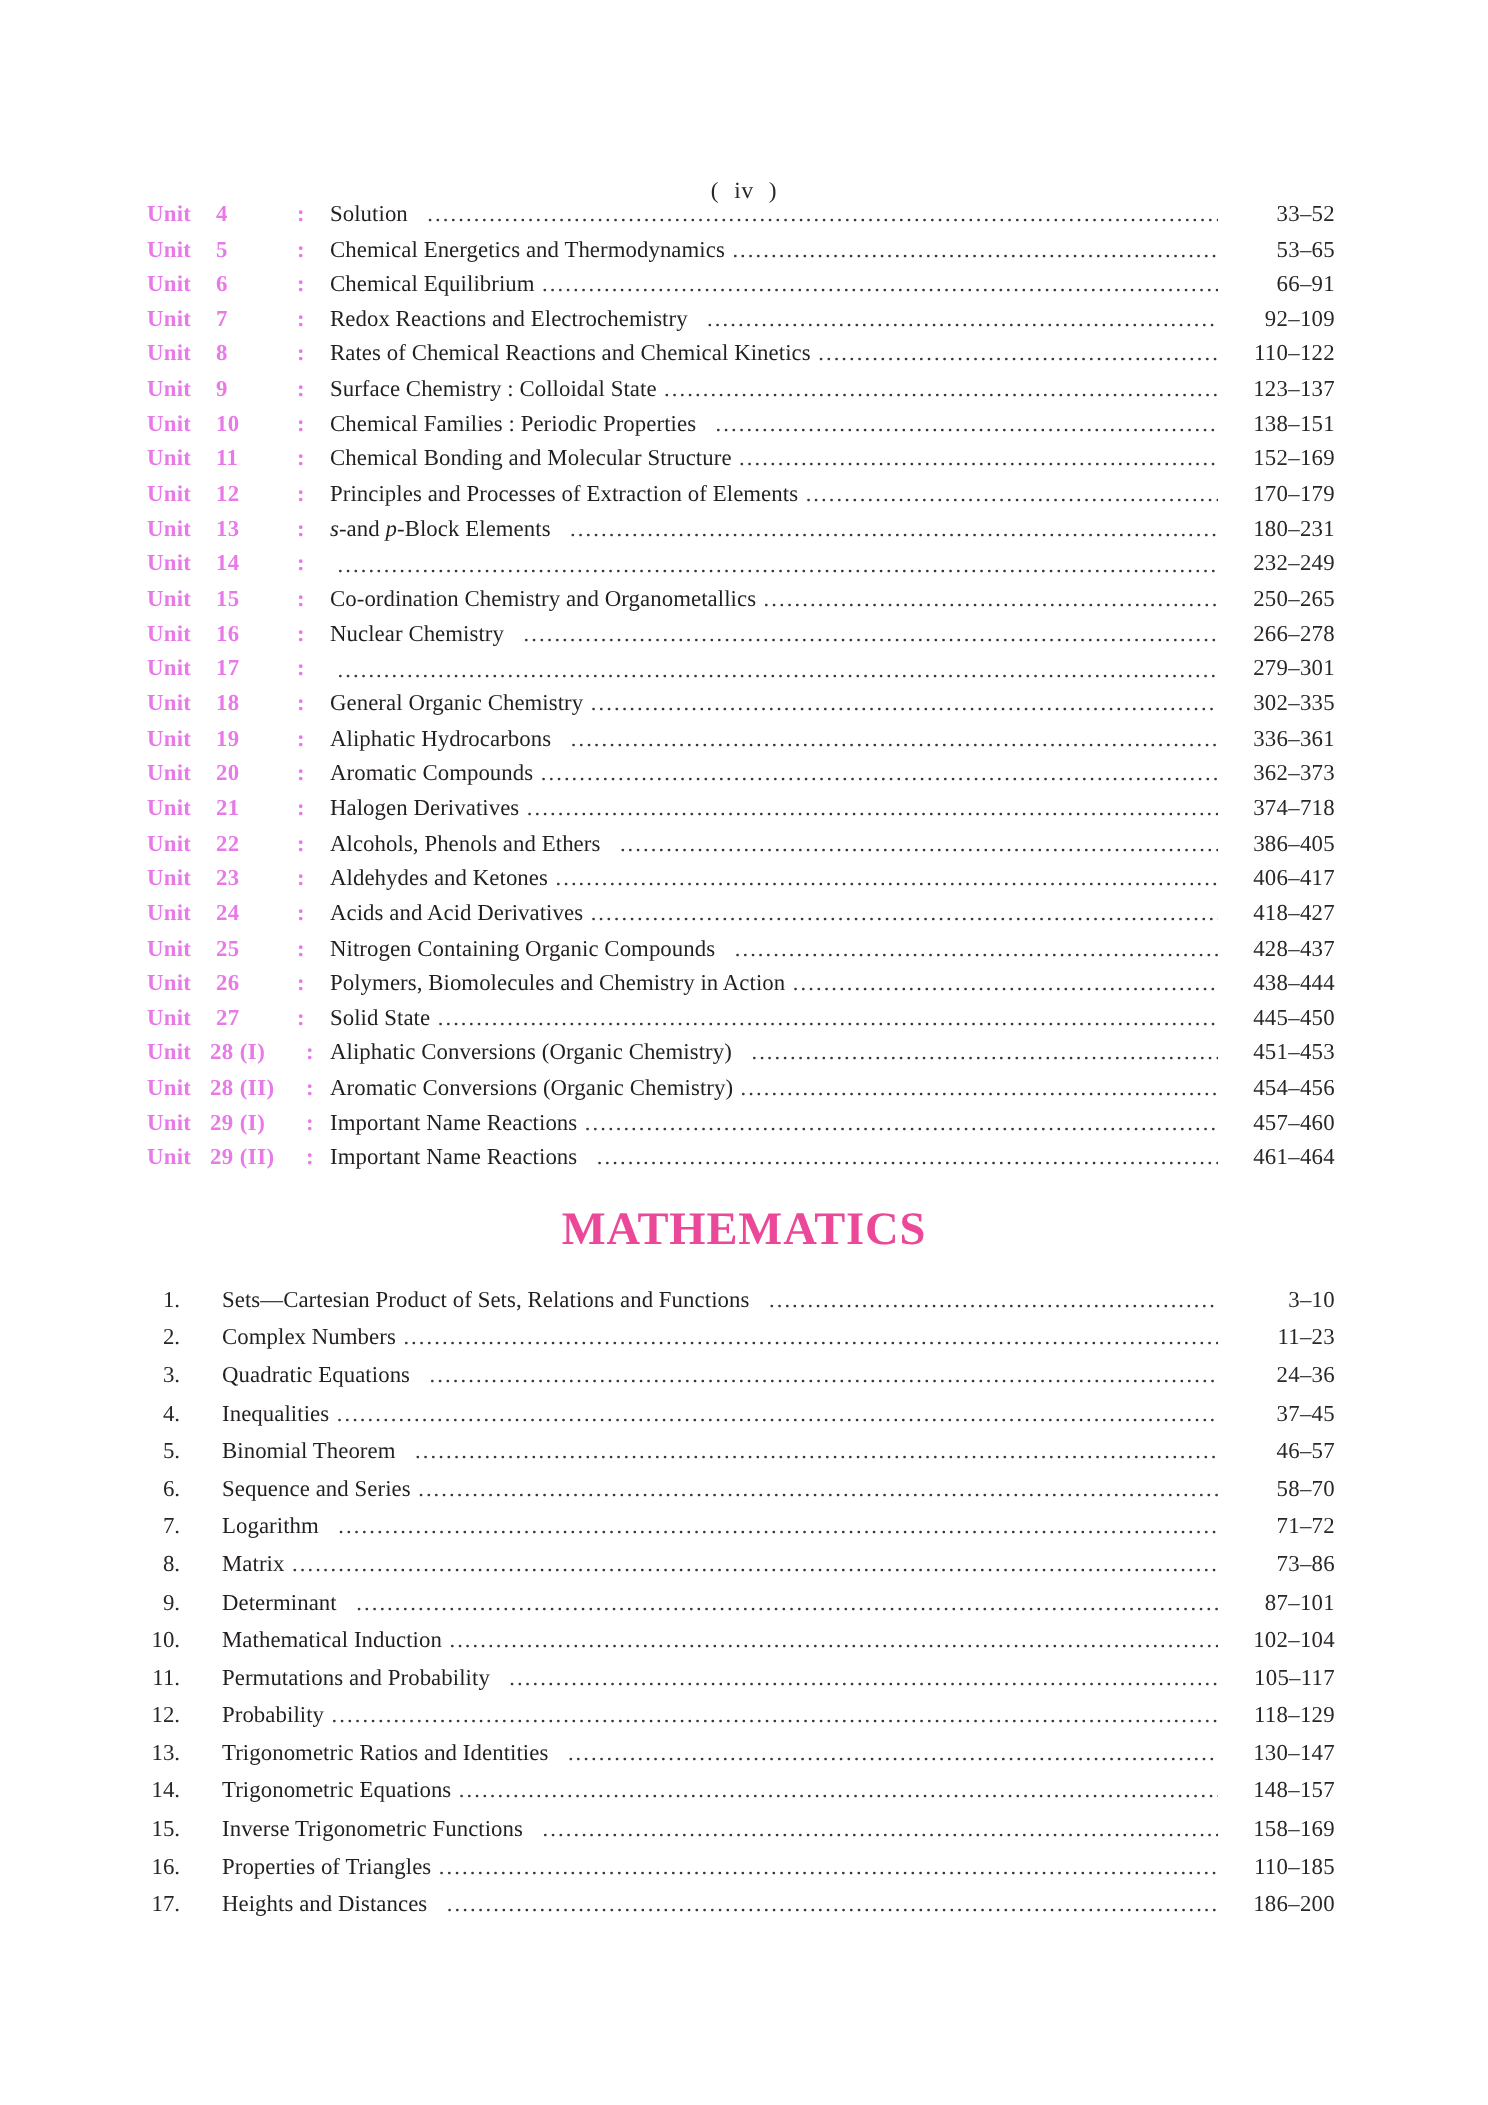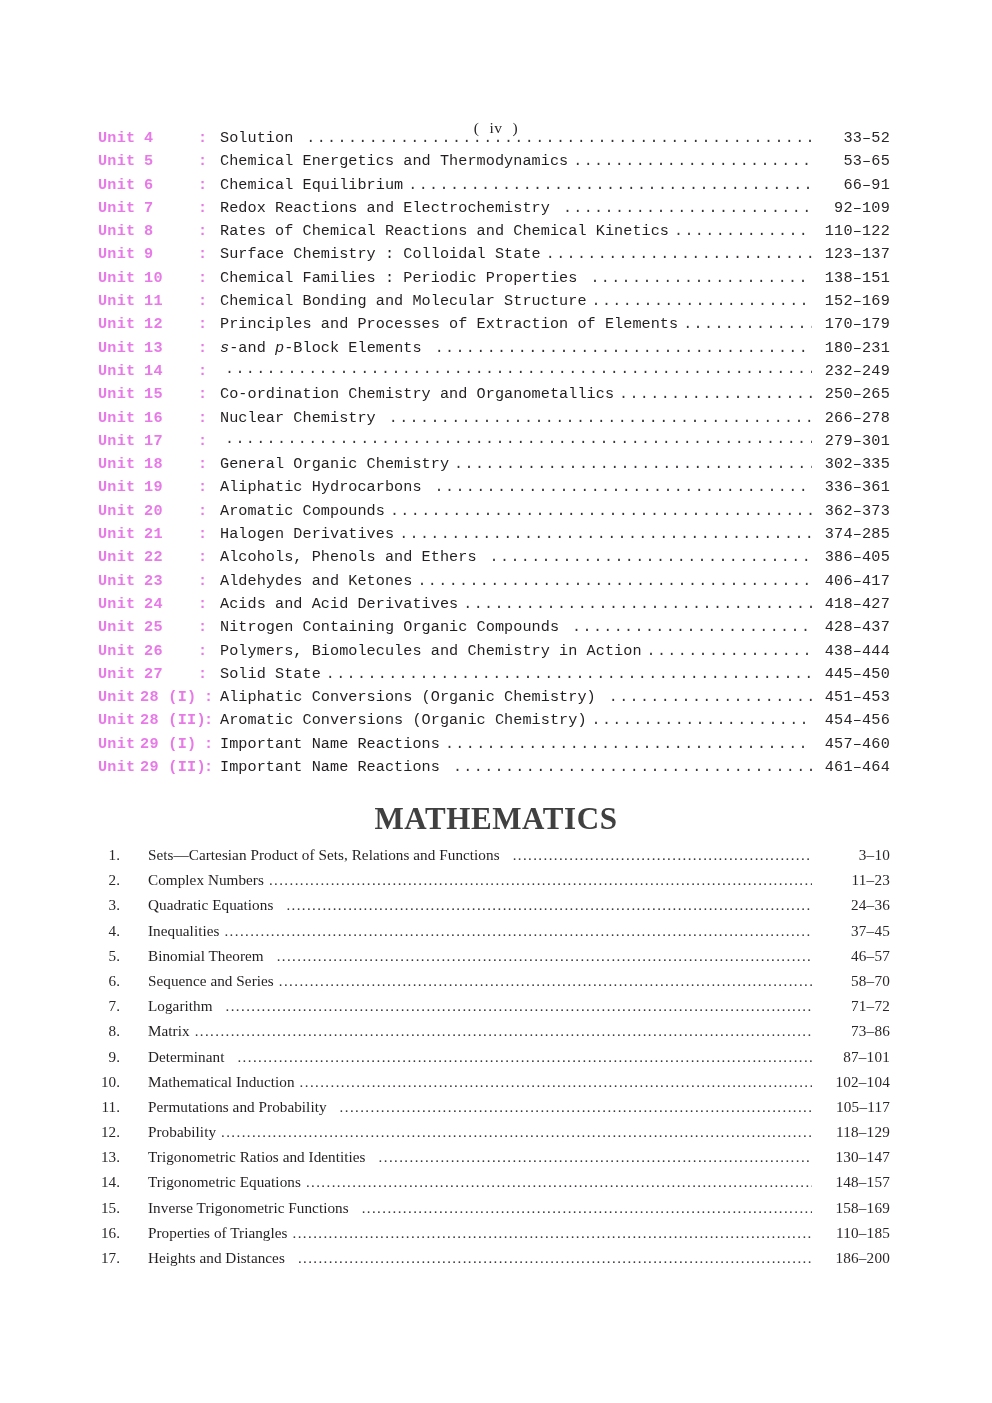--- a/index.html
+++ b/index.html
@@ -42,25 +42,24 @@
   
   .chem-toc {
     position: absolute;
     top: 129px;
     left: 98px;
     width: 792px;
   }
 
   .toc-row {
     display: flex;
-    align-items: flex-start;
+    align-items: flex-end;
     height: 23.3px;
     font-size: 15.2px;
     white-space: nowrap;
-    font-family: Liberation Mono, monospace;
   }
 
   .u-word {
     color: #e87ae8;
     font-weight: bold;
     width: 40px;
     flex: 0 0 40px;
     letter-spacing: 0.2px;
   }
   .u-num {
@@ -90,20 +89,21 @@
     flex: 0 0 16px;
   }
 
   .title-cell {
     flex: 1 1 auto;
     position: relative;
     overflow: hidden;
     display: flex;
     align-items: baseline;
     min-width: 0;
+    margin-top: 12px;
   }
   .title-text {
     flex: 0 0 auto;
     letter-spacing: 0.05px;
   }
   .title-text i { font-style: italic; }
 
   .gap-sm { flex: 0 0 4px; }
   .gap-md { flex: 0 0 12px; }
 
@@ -129,21 +129,21 @@
 
   
   .subject-heading {
     position: absolute;
     top: 801px;
     left: 0;
     width: 992px;
     text-align: center;
     font-size: 31px;
     font-weight: bold;
-    color: #404040;
+    color: #ec4899;
     letter-spacing: 0.6px;
   }
 
   
   .math-toc {
     position: absolute;
     top: 846px;
     left: 98px;
     width: 792px;
   }
@@ -360,21 +360,21 @@
       </div>
       <div class="toc-row">
         <span class="u-word">Unit</span>
         <span class="u-num">21</span>
         <span class="u-colon">:</span>
         <span class="title-cell">
           <span class="title-text">Halogen Derivatives</span>
           <span class="gap-sm"></span>
           <span class="leader">........................................................................................................................</span>
         </span>
-        <span class="pages">374–285</span>
+        <span class="pages">374–718</span>
       </div>
       <div class="toc-row">
         <span class="u-word">Unit</span>
         <span class="u-num">22</span>
         <span class="u-colon">:</span>
         <span class="title-cell">
           <span class="title-text">Alcohols, Phenols and Ethers</span>
           <span class="gap-md"></span>
           <span class="leader">........................................................................................................................</span>
         </span>

